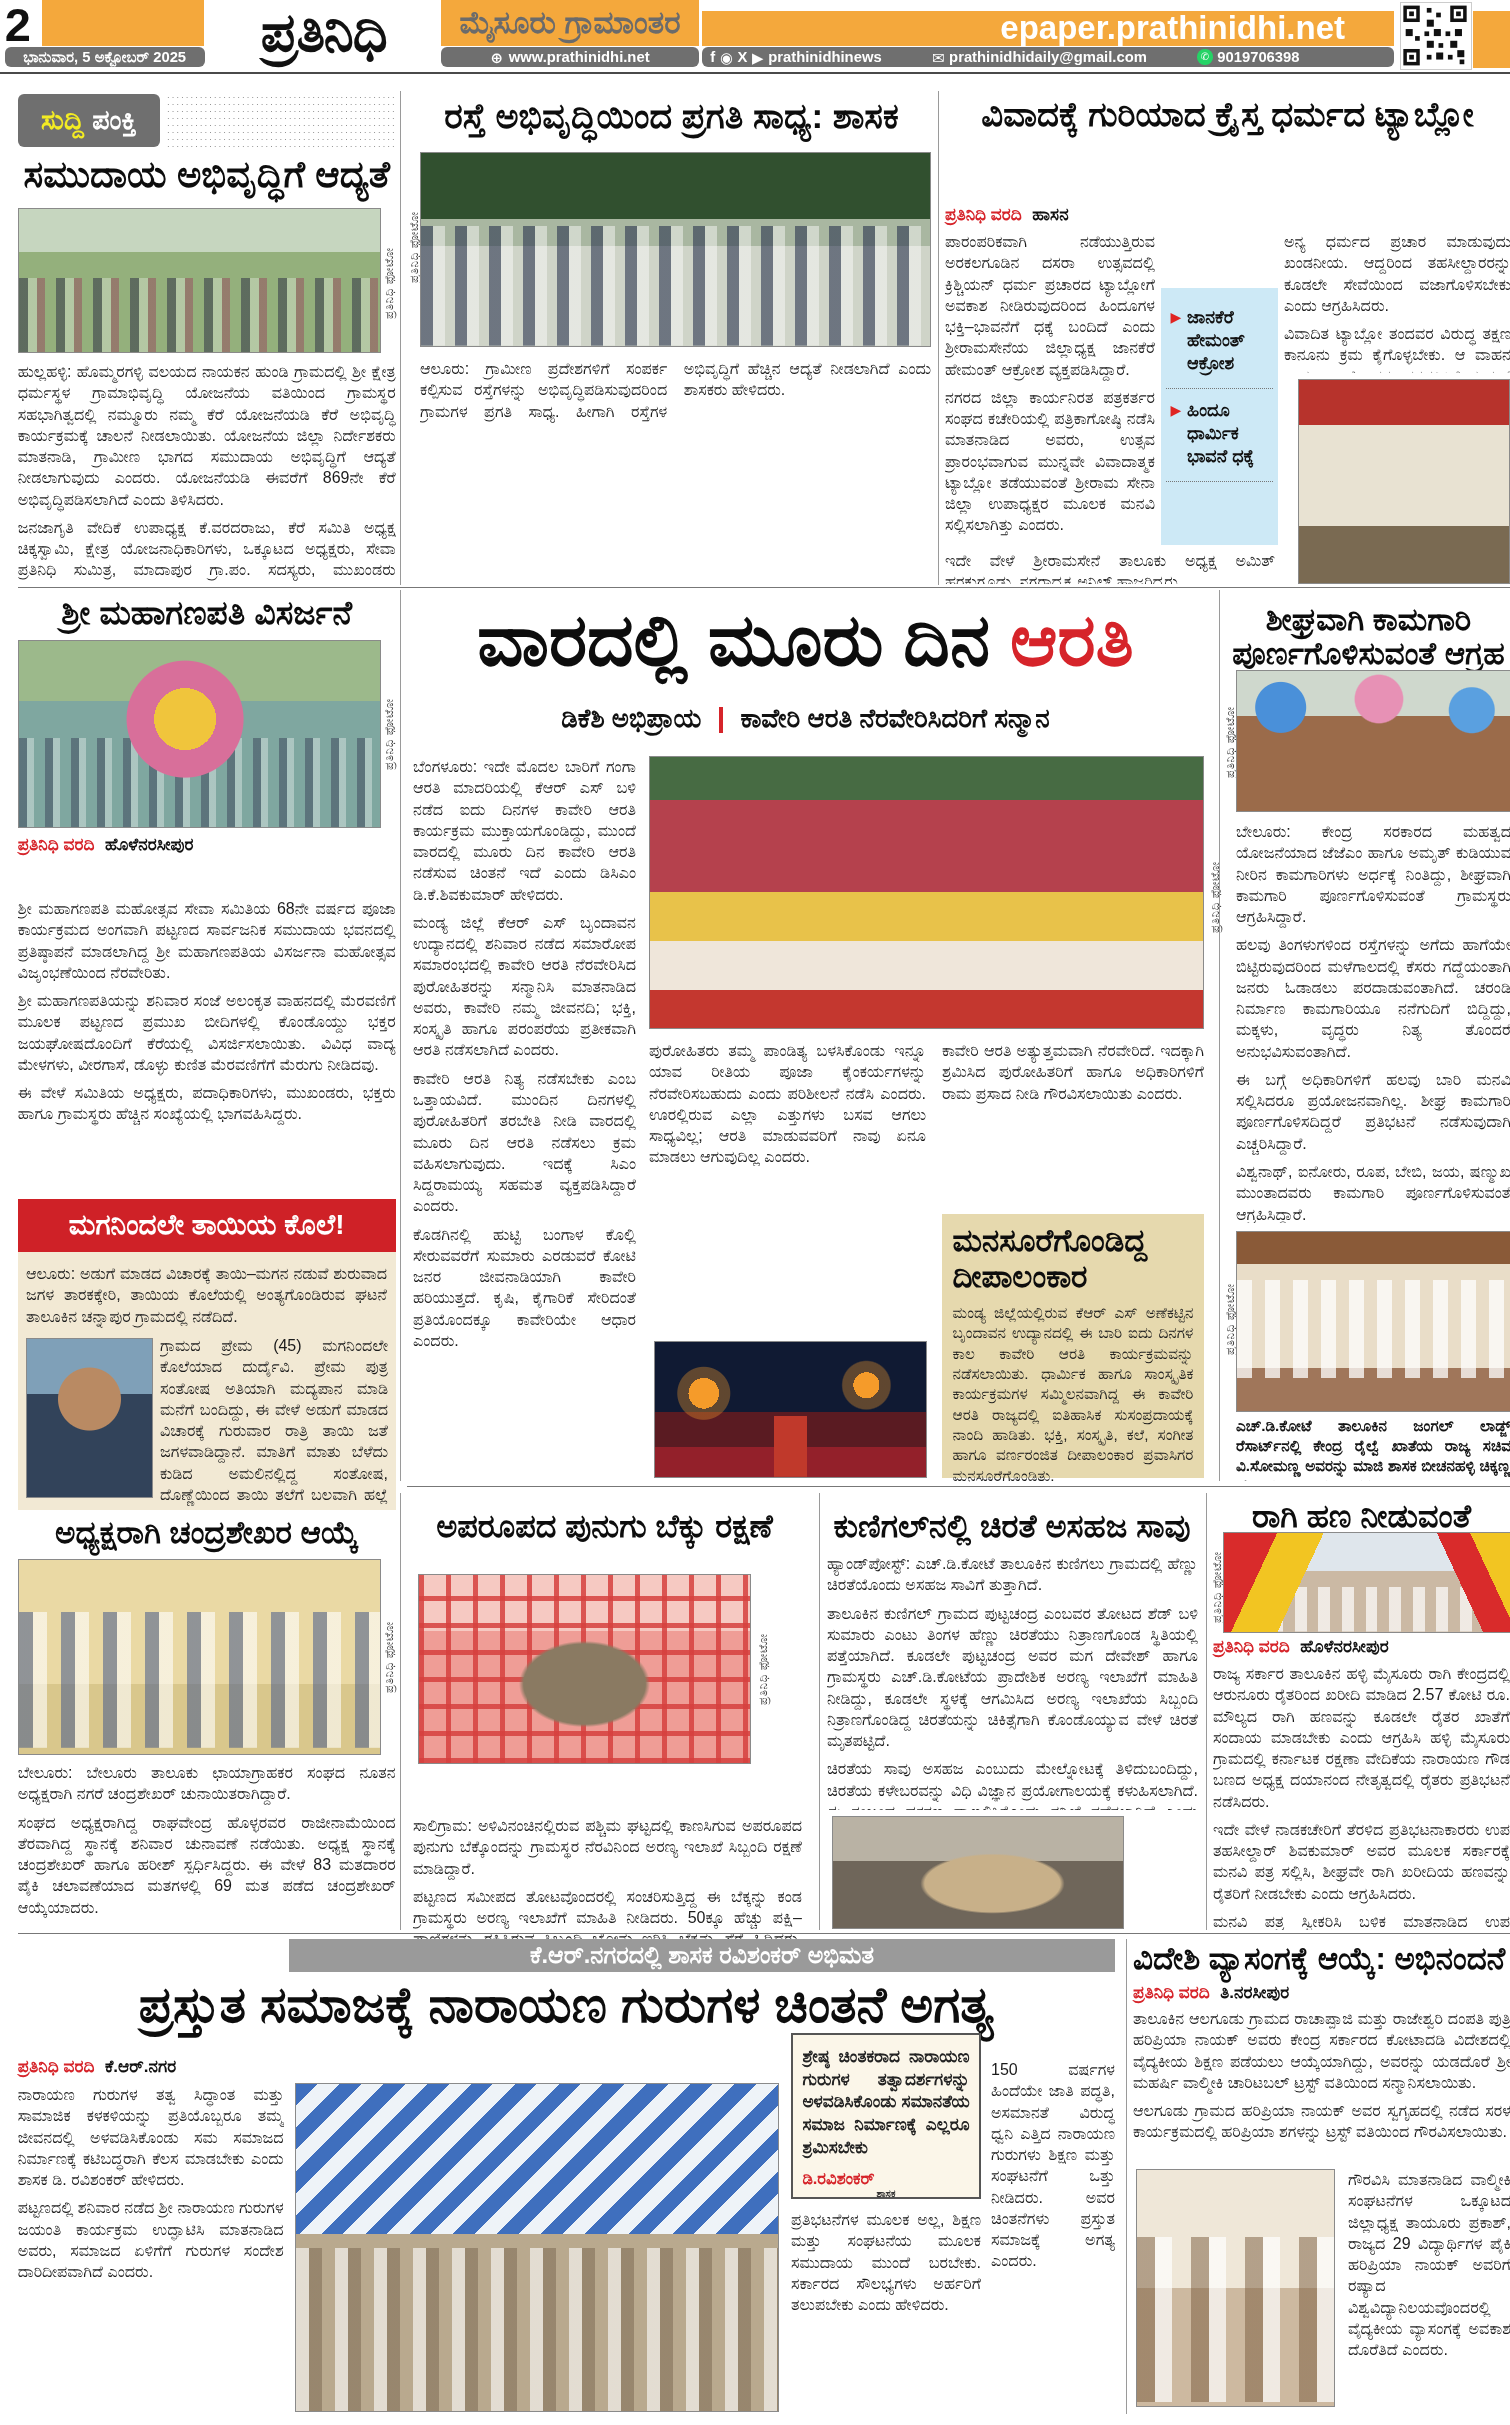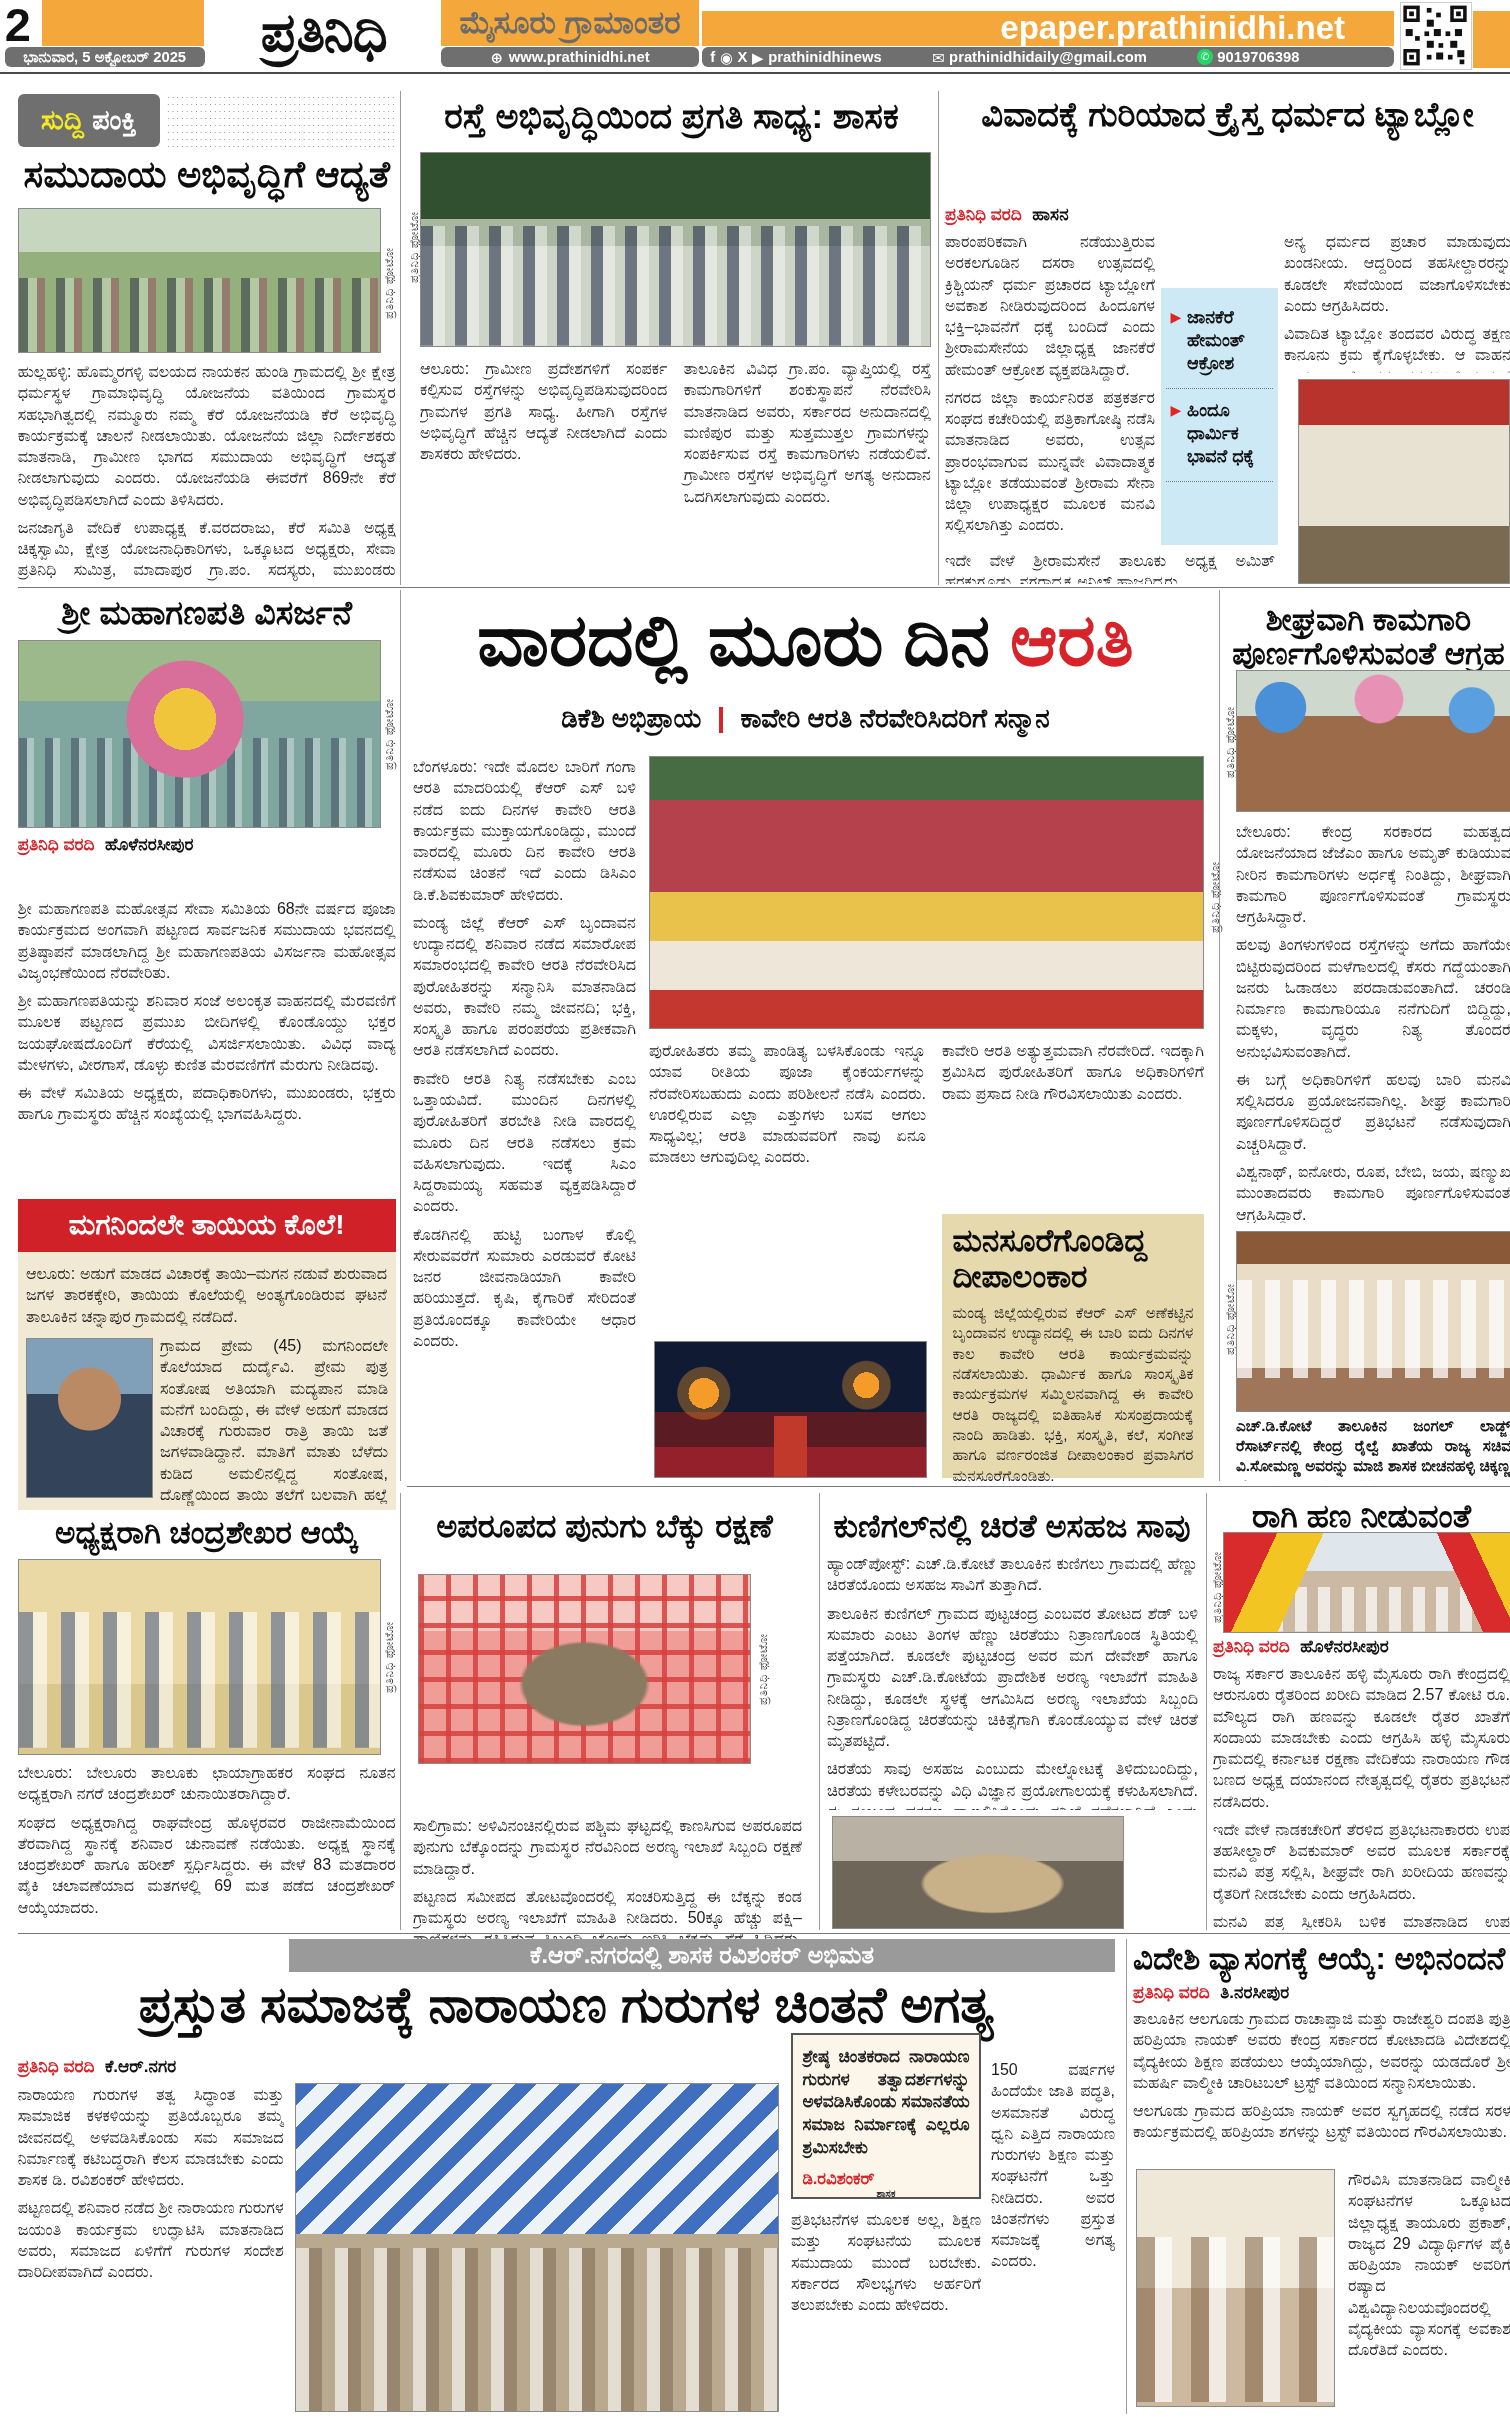--- a/index.html
+++ b/index.html
@@ -163,21 +163,20 @@
     <p>ಹುಲ್ಲಹಳ್ಳಿ: ಹೊಮ್ಮರಗಳ್ಳಿ ವಲಯದ ನಾಯಕನ ಹುಂಡಿ ಗ್ರಾಮದಲ್ಲಿ ಶ್ರೀ ಕ್ಷೇತ್ರ ಧರ್ಮಸ್ಥಳ ಗ್ರಾಮಾಭಿವೃದ್ಧಿ ಯೋಜನೆಯ ವತಿಯಿಂದ ಗ್ರಾಮಸ್ಥರ ಸಹಭಾಗಿತ್ವದಲ್ಲಿ ನಮ್ಮೂರು ನಮ್ಮ ಕೆರೆ ಯೋಜನೆಯಡಿ ಕೆರೆ ಅಭಿವೃದ್ಧಿ ಕಾರ್ಯಕ್ರಮಕ್ಕೆ ಚಾಲನೆ ನೀಡಲಾಯಿತು. ಯೋಜನೆಯ ಜಿಲ್ಲಾ ನಿರ್ದೇಶಕರು ಮಾತನಾಡಿ, ಗ್ರಾಮೀಣ ಭಾಗದ ಸಮುದಾಯ ಅಭಿವೃದ್ಧಿಗೆ ಆದ್ಯತೆ ನೀಡಲಾಗುವುದು ಎಂದರು. ಯೋಜನೆಯಡಿ ಈವರೆಗೆ 869ನೇ ಕೆರೆ ಅಭಿವೃದ್ಧಿಪಡಿಸಲಾಗಿದೆ ಎಂದು ತಿಳಿಸಿದರು.</p>
     <p>ಜನಜಾಗೃತಿ ವೇದಿಕೆ ಉಪಾಧ್ಯಕ್ಷ ಕೆ.ವರದರಾಜು, ಕೆರೆ ಸಮಿತಿ ಅಧ್ಯಕ್ಷ ಚಿಕ್ಕಸ್ವಾಮಿ, ಕ್ಷೇತ್ರ ಯೋಜನಾಧಿಕಾರಿಗಳು, ಒಕ್ಕೂಟದ ಅಧ್ಯಕ್ಷರು, ಸೇವಾ ಪ್ರತಿನಿಧಿ ಸುಮಿತ್ರ, ಮಾದಾಪುರ ಗ್ರಾ.ಪಂ. ಸದಸ್ಯರು, ಮುಖಂಡರು ಹಾಜರಿದ್ದರು.</p>
   </div>
 
   <div class="a rule-v" style="left:400px;top:91px;width:1.2px;height:494px;"></div>
   <div class="a hl" style="left:412px;top:97px;width:519px;font-size:35px;">ರಸ್ತೆ ಅಭಿವೃದ್ಧಿಯಿಂದ ಪ್ರಗತಿ ಸಾಧ್ಯ: ಶಾಸಕ</div>
   <div class="a vcred" style="left:407px;top:159px;height:177px;">ಪ್ರತಿನಿಧಿ ಫೋಟೋ</div>
   <div class="a photo ph-road" style="left:420px;top:152px;width:511px;height:195px;"></div>
   <div class="a body-text" style="left:420px;top:358px;width:511px;height:224px;overflow:hidden;column-count:2;column-gap:16.5px;">
     <p>ಆಲೂರು: ಗ್ರಾಮೀಣ ಪ್ರದೇಶಗಳಿಗೆ ಸಂಪರ್ಕ ಕಲ್ಪಿಸುವ ರಸ್ತೆಗಳನ್ನು ಅಭಿವೃದ್ಧಿಪಡಿಸುವುದರಿಂದ ಗ್ರಾಮಗಳ ಪ್ರಗತಿ ಸಾಧ್ಯ. ಹೀಗಾಗಿ ರಸ್ತೆಗಳ ಅಭಿವೃದ್ಧಿಗೆ ಹೆಚ್ಚಿನ ಆದ್ಯತೆ ನೀಡಲಾಗಿದೆ ಎಂದು ಶಾಸಕರು ಹೇಳಿದರು.</p>
-    <p>ತಾಲೂಕಿನ ವಿವಿಧ ಗ್ರಾ.ಪಂ. ವ್ಯಾಪ್ತಿಯಲ್ಲಿ ರಸ್ತೆ ಕಾಮಗಾರಿಗಳಿಗೆ ಶಂಕುಸ್ಥಾಪನೆ ನೆರವೇರಿಸಿ ಮಾತನಾಡಿದ ಅವರು, ಸರ್ಕಾರದ ಅನುದಾನದಲ್ಲಿ ಮಣಿಪುರ ಮತ್ತು ಸುತ್ತಮುತ್ತಲ ಗ್ರಾಮಗಳನ್ನು ಸಂಪರ್ಕಿಸುವ ರಸ್ತೆ ಕಾಮಗಾರಿಗಳು ನಡೆಯಲಿವೆ. ಗ್ರಾಮೀಣ ರಸ್ತೆಗಳ ಅಭಿವೃದ್ಧಿಗೆ ಅಗತ್ಯ ಅನುದಾನ ಒದಗಿಸಲಾಗುವುದು ಎಂದರು.</p>
   </div>
 
   <div class="a rule-v" style="left:938px;top:91px;width:1.2px;height:494px;"></div>
   <div class="a hl" style="left:945px;top:96px;width:565px;font-size:34px;">ವಿವಾದಕ್ಕೆ ಗುರಿಯಾದ ಕ್ರೈಸ್ತ ಧರ್ಮದ ಟ್ಯಾಬ್ಲೋ</div>
   <div class="a byline" style="left:945px;top:205px;width:271px;">
     <span class="lbl">ಪ್ರತಿನಿಧಿ ವರದಿ</span>
     <span>ಹಾಸನ</span>
   </div>
   <div class="a body-text" style="left:945px;top:231px;width:210px;height:349px;overflow:hidden;">
     <p>ಪಾರಂಪರಿಕವಾಗಿ ನಡೆಯುತ್ತಿರುವ ಅರಕಲಗೂಡಿನ ದಸರಾ ಉತ್ಸವದಲ್ಲಿ ಕ್ರಿಶ್ಚಿಯನ್ ಧರ್ಮ ಪ್ರಚಾರದ ಟ್ಯಾಬ್ಲೋಗೆ ಅವಕಾಶ ನೀಡಿರುವುದರಿಂದ ಹಿಂದೂಗಳ ಭಕ್ತಿ–ಭಾವನೆಗೆ ಧಕ್ಕೆ ಬಂದಿದೆ ಎಂದು ಶ್ರೀರಾಮಸೇನೆಯ ಜಿಲ್ಲಾಧ್ಯಕ್ಷ ಜಾನಕೆರೆ ಹೇಮಂತ್ ಆಕ್ರೋಶ ವ್ಯಕ್ತಪಡಿಸಿದ್ದಾರೆ.</p>

